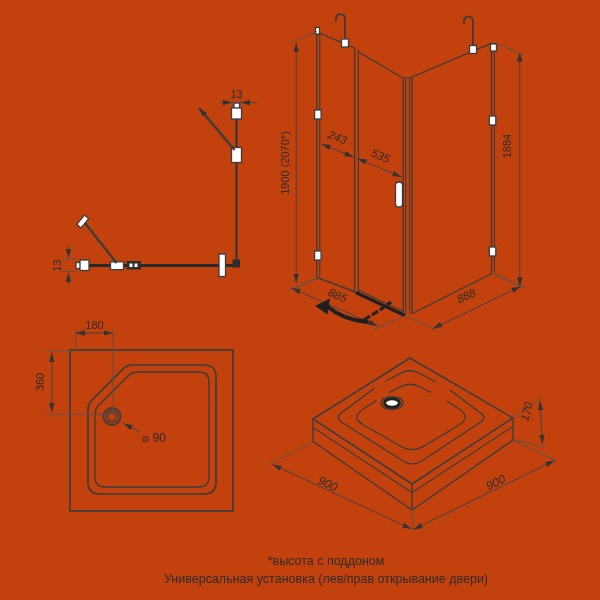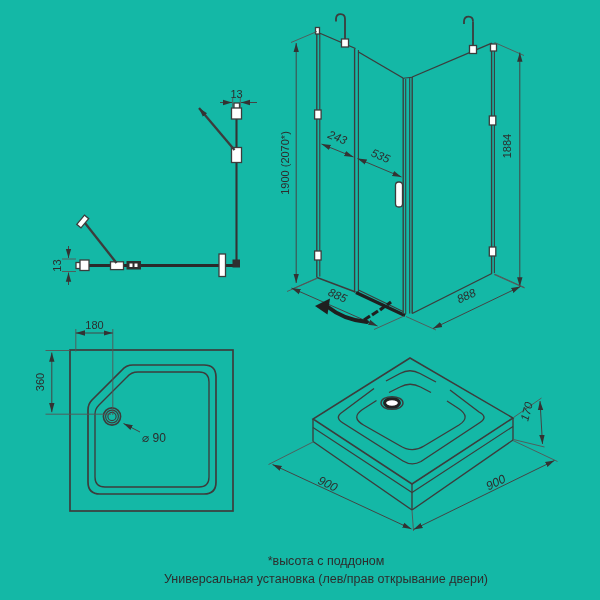--- a/index.html
+++ b/index.html
@@ -1,16 +1,16 @@
 <!DOCTYPE html>
 <html><head>
 <meta charset="utf-8">
 <style>
   html,body{margin:0;padding:0;background:#ffffff;}
-  #page{position:relative;width:600px;height:600px;background:#14b8a6;overflow:hidden;}
+  #page{position:relative;width:600px;height:600px;background:#c2410c;overflow:hidden;}
   svg{display:block;}
   svg text{font-family:"Liberation Sans","DejaVu Sans",sans-serif;fill:#2d2d2d;stroke:none;}
   .dim{font-size:11px;}
   .dim12{font-size:12px;}
   .dimi{font-size:11.5px;font-style:italic;}
   .dimi2{font-size:12px;font-style:italic;}
   .note{font-size:12.5px;}
   .e{stroke:#3c3c3c;stroke-width:1.35;fill:none;}
   .e2{stroke:#3c3c3c;stroke-width:1.1;fill:none;}
   .thick{stroke:#1f1f1f;stroke-width:3.4;fill:none;}

